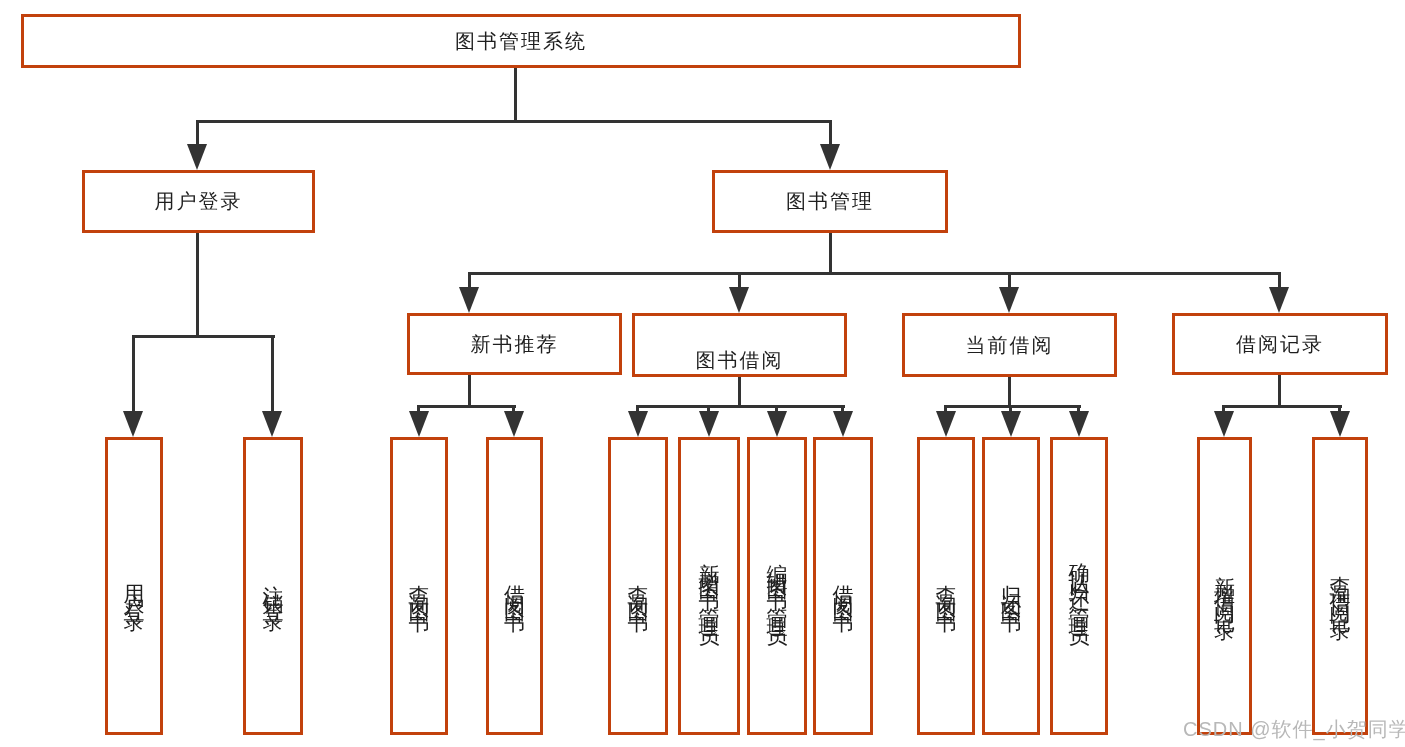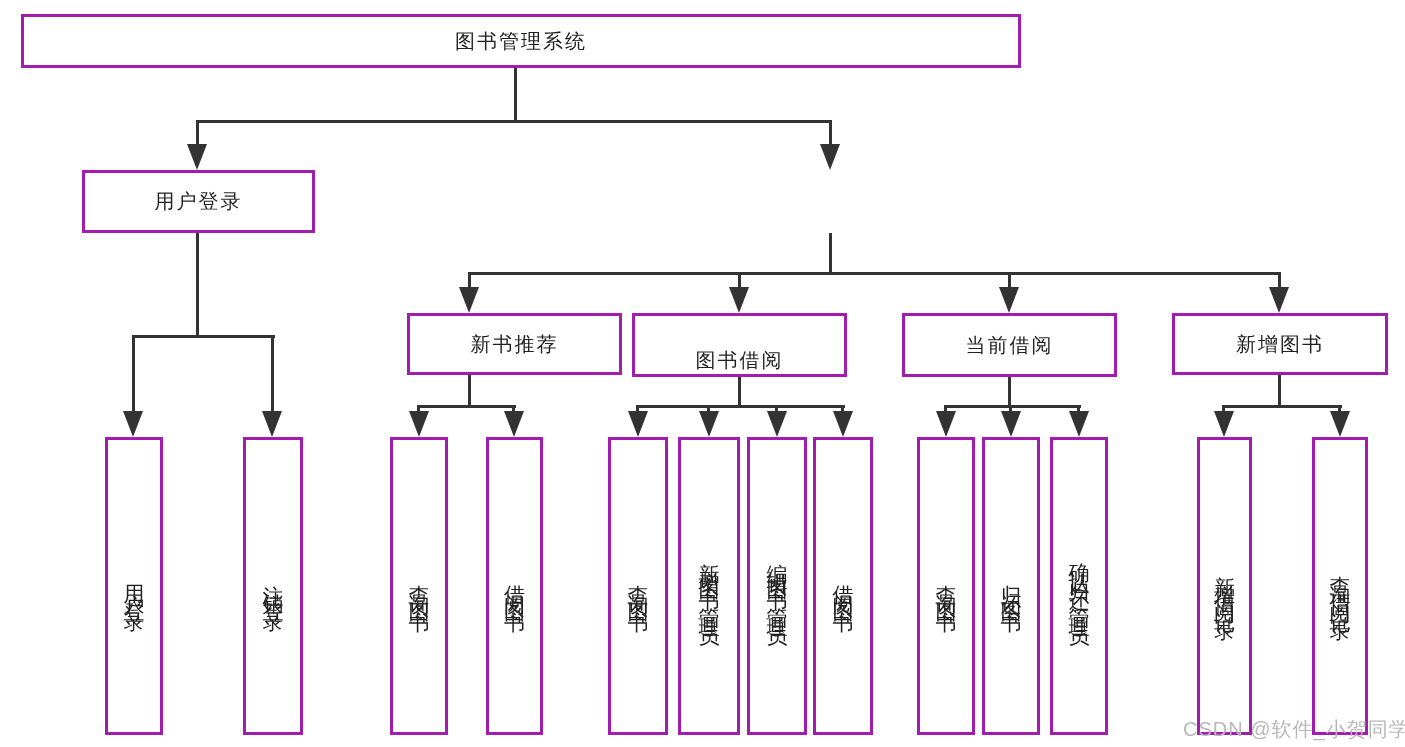--- a/index.html
+++ b/index.html
@@ -1,21 +1,21 @@
 <!DOCTYPE html>
 <html><head>
 <meta charset="utf-8">
 <style>
   html,body{margin:0;padding:0;background:#ffffff;}
   #stage{
     position:relative;width:1405px;height:747px;background:#ffffff;overflow:hidden;
     font-family:"Liberation Sans","DejaVu Sans",sans-serif;color:#1f1f1f;
   }
   .node{
-    position:absolute;box-sizing:border-box;background:#ffffff;border:3px solid #a21caf;
+    position:absolute;box-sizing:border-box;background:#ffffff;border:3px solid #c2410c;
     display:flex;align-items:center;justify-content:center;
     font-size:20px;letter-spacing:2px;color:#1f1f1f;z-index:2;
   }
   .leaf{top:437px;height:298px;}
   .leaf .vtext{
     writing-mode:vertical-rl;text-orientation:mixed;
     font-size:21px;letter-spacing:9px;line-height:1.05;white-space:nowrap;
   }
   .vline{position:absolute;width:3px;background:#333333;z-index:1;}
   .hline{position:absolute;height:3px;background:#333333;z-index:1;}
@@ -41,20 +41,23 @@
   <div class="vline" style="left:514px;top:68px;height:53px;"></div>
   <div class="hline" style="left:196px;top:120px;width:636px;"></div>
   <div class="vline" style="left:196px;top:120px;height:28px;"></div>
   <div class="arr" style="left:187px;top:144px;"></div>
   <div class="vline" style="left:829px;top:120px;height:28px;"></div>
   <div class="arr" style="left:820px;top:144px;"></div>
 
   <div class="node" style="left:82px;top:170px;width:233px;height:63px;">
     <span>用户登录</span>
   </div>
+  <div class="node" style="left:712px;top:170px;width:236px;height:63px;">
+    <span>图书管理</span>
+  </div>
 
   <div class="vline" style="left:196px;top:233px;height:102px;"></div>
   <div class="hline" style="left:132px;top:335px;width:143px;"></div>
   <div class="vline" style="left:132px;top:335px;height:80px;"></div>
   <div class="arr" style="left:123px;top:411px;"></div>
   <div class="vline" style="left:271px;top:335px;height:80px;"></div>
   <div class="arr" style="left:262px;top:411px;"></div>
 
   <div class="vline" style="left:829px;top:233px;height:42px;"></div>
   <div class="hline" style="left:468px;top:272px;width:813px;"></div>
@@ -70,21 +73,21 @@
   <div class="node" style="left:363px;top:313px;width:215px;height:62px;margin-left:44px;">
     <span>新书推荐</span>
   </div>
   <div class="node" style="left:632px;top:313px;width:215px;height:64px;align-items:flex-end;">
     <span>图书借阅</span>
   </div>
   <div class="node" style="left:902px;top:313px;width:215px;height:64px;">
     <span>当前借阅</span>
   </div>
   <div class="node" style="left:1172px;top:313px;width:216px;height:62px;">
-    <span>新增图书</span>
+    <span>借阅记录</span>
   </div>
 
   <div class="vline" style="left:468px;top:375px;height:33px;"></div>
   <div class="hline" style="left:417px;top:405px;width:99px;"></div>
   <div class="vline" style="left:417px;top:405px;height:8px;"></div>
   <div class="arr" style="left:409px;top:411px;"></div>
   <div class="vline" style="left:512px;top:405px;height:8px;"></div>
   <div class="arr" style="left:504px;top:411px;"></div>
 
   <div class="vline" style="left:738px;top:375px;height:33px;"></div>

